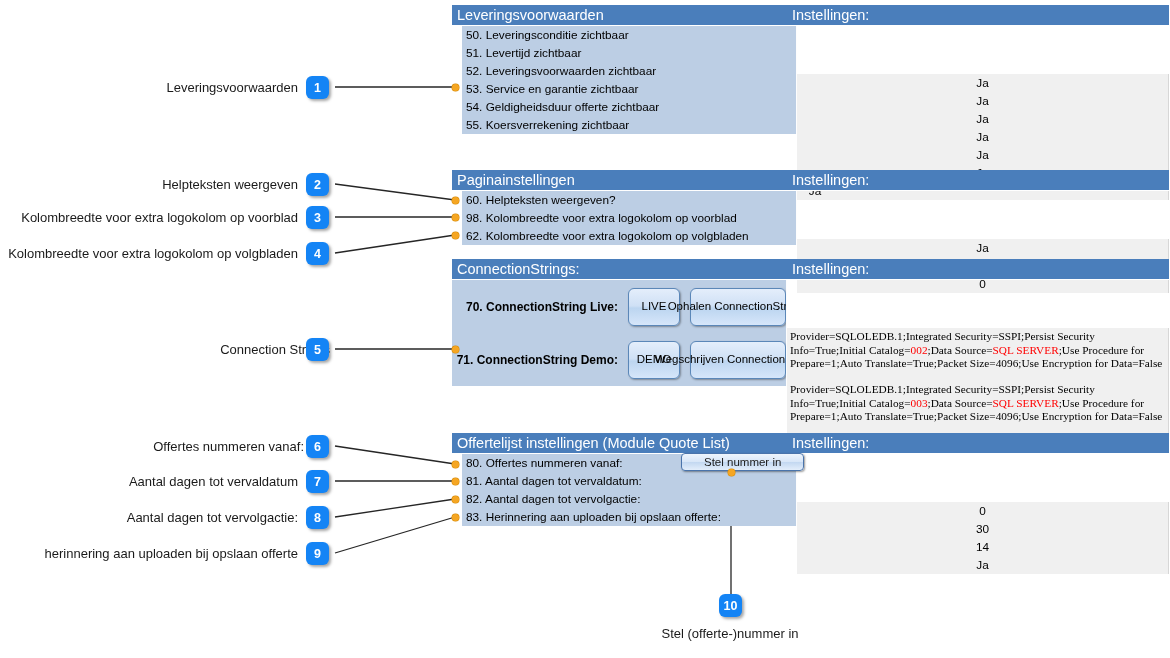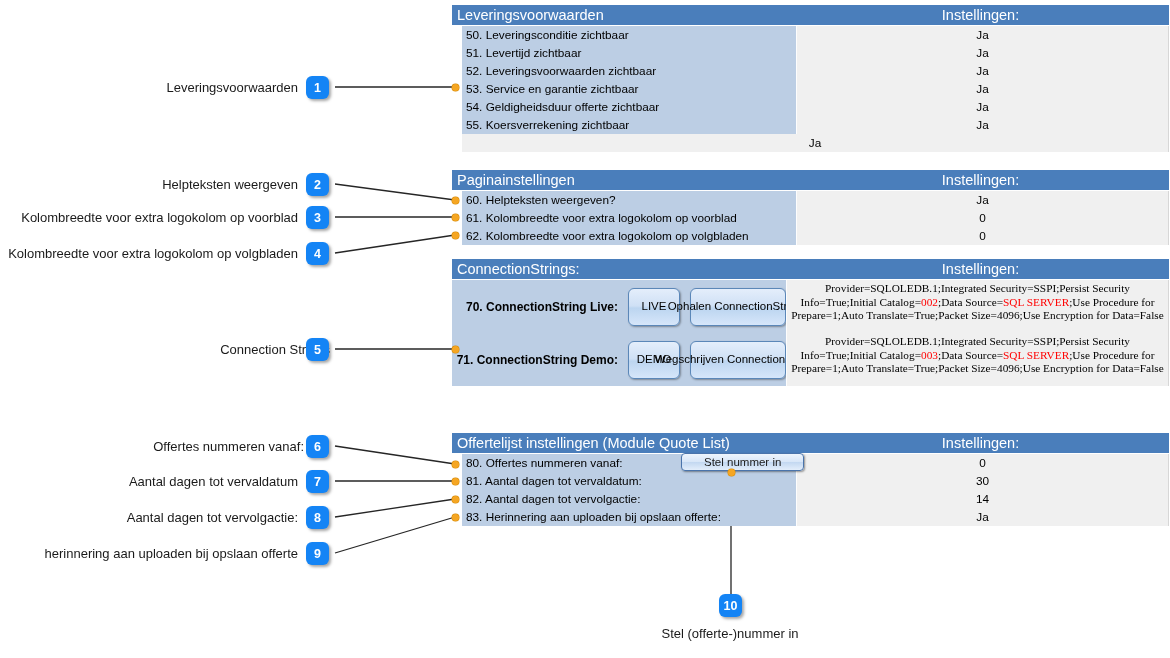--- a/index.html
+++ b/index.html
@@ -19,21 +19,21 @@
   .sect-head{
     height:21px;line-height:21px;
     background:#4a7ebb;
     color:#ffffff;
     font-size:14.5px;
     display:flex;
     box-sizing:border-box;
     border-bottom:1px solid #ffffff;
   }
   .sect-head .h-left{padding-left:5px;flex:0 0 335px;white-space:nowrap;overflow:hidden;}
-  .sect-head .h-right{flex:1 1 auto;text-align:center;}
+  .sect-head .h-right{flex:1 1 auto;text-align:left;}
   .row{
     display:flex;
     box-sizing:border-box;
     border-bottom:1px solid #ffffff;
   }
   .row .lab{
     flex:0 0 335px;
     background:#bcceE4;
     color:#000000;
     font-size:11.8px;
@@ -44,21 +44,22 @@
     white-space:nowrap;overflow:hidden;
   }
   .row .val{
     flex:1 1 auto;
     background:#f0f0f0;
     color:#000000;
     font-size:11.8px;
     display:flex;align-items:center;justify-content:center;
     box-sizing:border-box;
     border-right:1px solid #d7d7d7;
-    text-align:center;
+    text-align:left;
+    margin-top:48px;
   }
   .row.h18{height:18px;padding-left:10px;}
   .row.h18 .lab,.row.h18 .val{height:18px;}
 
   
   .row.cs{height:53px;}
   .row.cs .lab{
     height:53px;
     justify-content:flex-end;
     gap:10px;
@@ -194,21 +195,21 @@
   <div class="panel sect" style="top:170px;">
     <div class="sect-head">
       <span class="h-left">Paginainstellingen</span>
       <span class="h-right">Instellingen:</span>
     </div>
     <div class="row h18">
         <span class="lab">60. Helpteksten weergeven?</span>
         <span class="val">Ja</span>
       </div>
     <div class="row h18">
-        <span class="lab">61. Kolombreedte voor extra logokolom op voorblad</span>
+        <span class="lab">98. Kolombreedte voor extra logokolom op voorblad</span>
         <span class="val">0</span>
       </div>
     <div class="row h18">
         <span class="lab">62. Kolombreedte voor extra logokolom op volgbladen</span>
         <span class="val">0</span>
       </div>
   </div>
 
   <div class="panel sect" style="top:259px;">
     <div class="sect-head">

